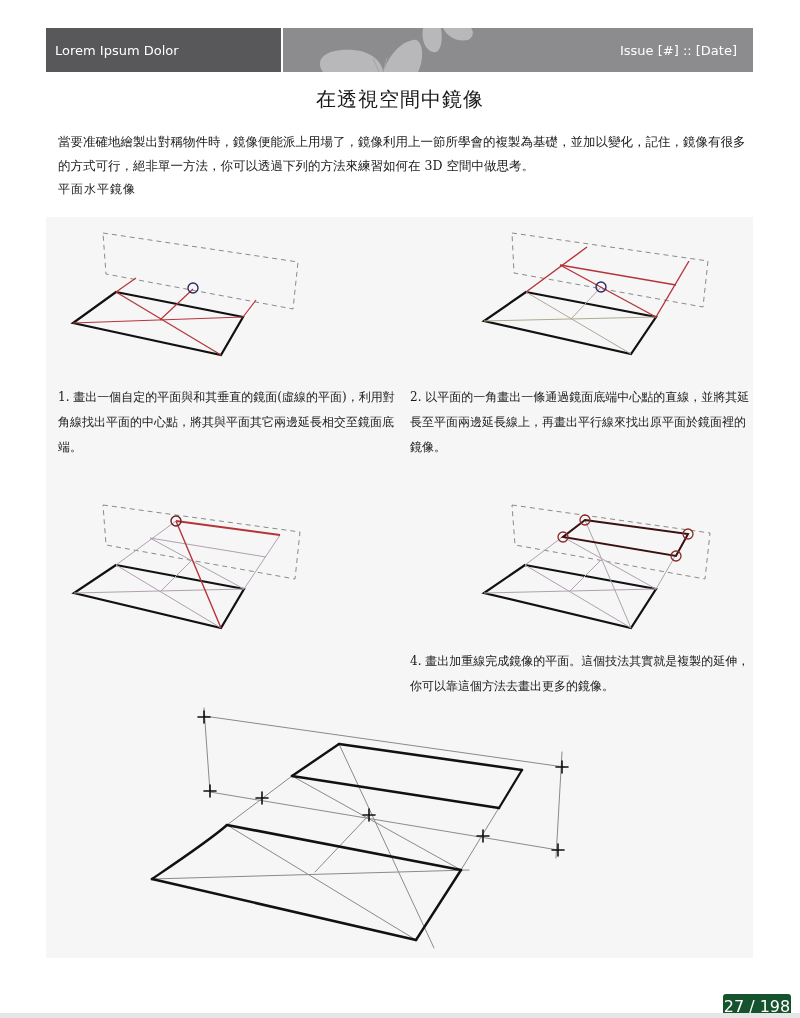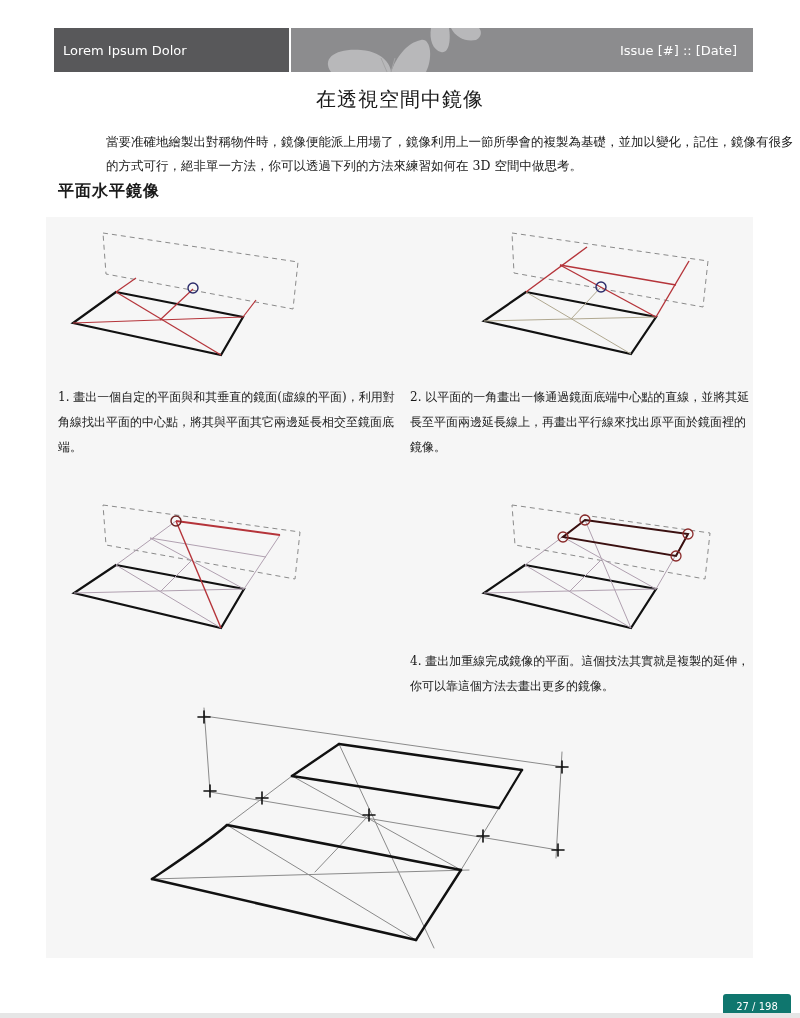--- a/index.html
+++ b/index.html
@@ -10,53 +10,53 @@
       color: #1a1a1a;
       position: relative;
     }
     .header {
       position: absolute; left: 46px; top: 28px; width: 707px; height: 44px;
       display: flex;
     }
     .header-left {
       width: 235px; height: 100%; background: #58585a;
       color: #ffffff; font-family: "DejaVu Sans", sans-serif; font-size: 13px;
-      display: flex; align-items: center; padding-left: 9px; box-sizing: border-box; margin-left: 8px;
+      display: flex; align-items: center; padding-left: 9px; box-sizing: border-box;
     }
     .header-gap { width: 2px; background: #ffffff; }
     .header-right {
       flex: 1; height: 100%; background: #8c8c8e; position: relative; overflow: hidden;
       color: #ffffff; font-family: "DejaVu Sans", sans-serif; font-size: 13px;
       display: flex; align-items: center; justify-content: flex-end; padding-right: 16px; box-sizing: border-box;
     }
     .header-right svg { position: absolute; left: 0; top: 0; }
     .header-right span { position: relative; }
     .title {
       position: absolute; left: 0; right: 0; top: 86px; text-align: center;
       font-size: 20px; letter-spacing: 1px;
     }
     .intro {
       position: absolute; left: 58px; top: 130px; width: 690px;
-      font-size: 12.5px; line-height: 24px; margin-left: 48px;
+      font-size: 12.5px; line-height: 24px;
     }
     .subhead {
-      position: absolute; left: 58px; top: 181px; font-size: 16px; font-weight: bold; letter-spacing: 1px;
+      position: absolute; left: 58px; top: 181px; font-size: 12px; font-weight: normal; letter-spacing: 1px;
     }
     .figure-panel {
       position: absolute; left: 46px; top: 217px; width: 707px; height: 741px;
       background: #f6f6f6;
     }
     .sketch { position: absolute; }
     .caption {
       position: absolute; font-size: 12px; line-height: 25px; width: 340px;
     }
     .page-counter {
       position: absolute; left: 723px; top: 994px; width: 68px; height: 24px;
-      background: #0f766e; color: #ffffff; border-radius: 3px 3px 0 0;
-      font-family: "DejaVu Sans", sans-serif; font-size: 10px;
+      background: #14532d; color: #ffffff; border-radius: 3px 3px 0 0;
+      font-family: "DejaVu Sans", sans-serif; font-size: 16px;
       display: flex; align-items: center; justify-content: center;
     }
     .bottom-bar { position: absolute; left: 0; top: 1013px; width: 800px; height: 5px; background: #e6e6e6; }
   </style>
 </head>
 <body>
 
 <div class="header">
   <div class="header-left">
     <span>Lorem Ipsum Dolor</span>

